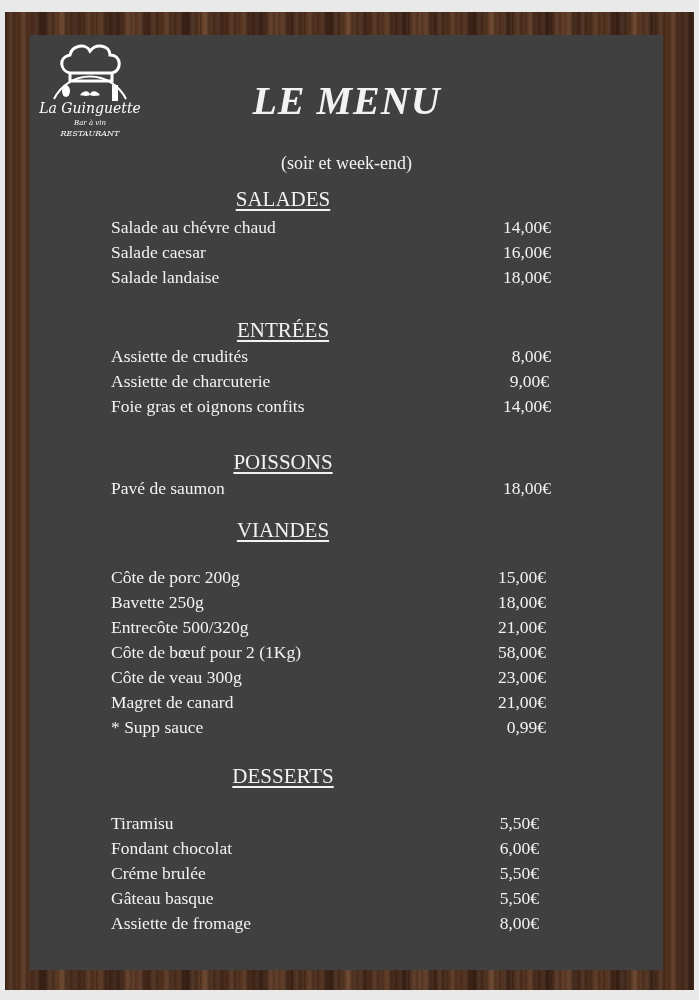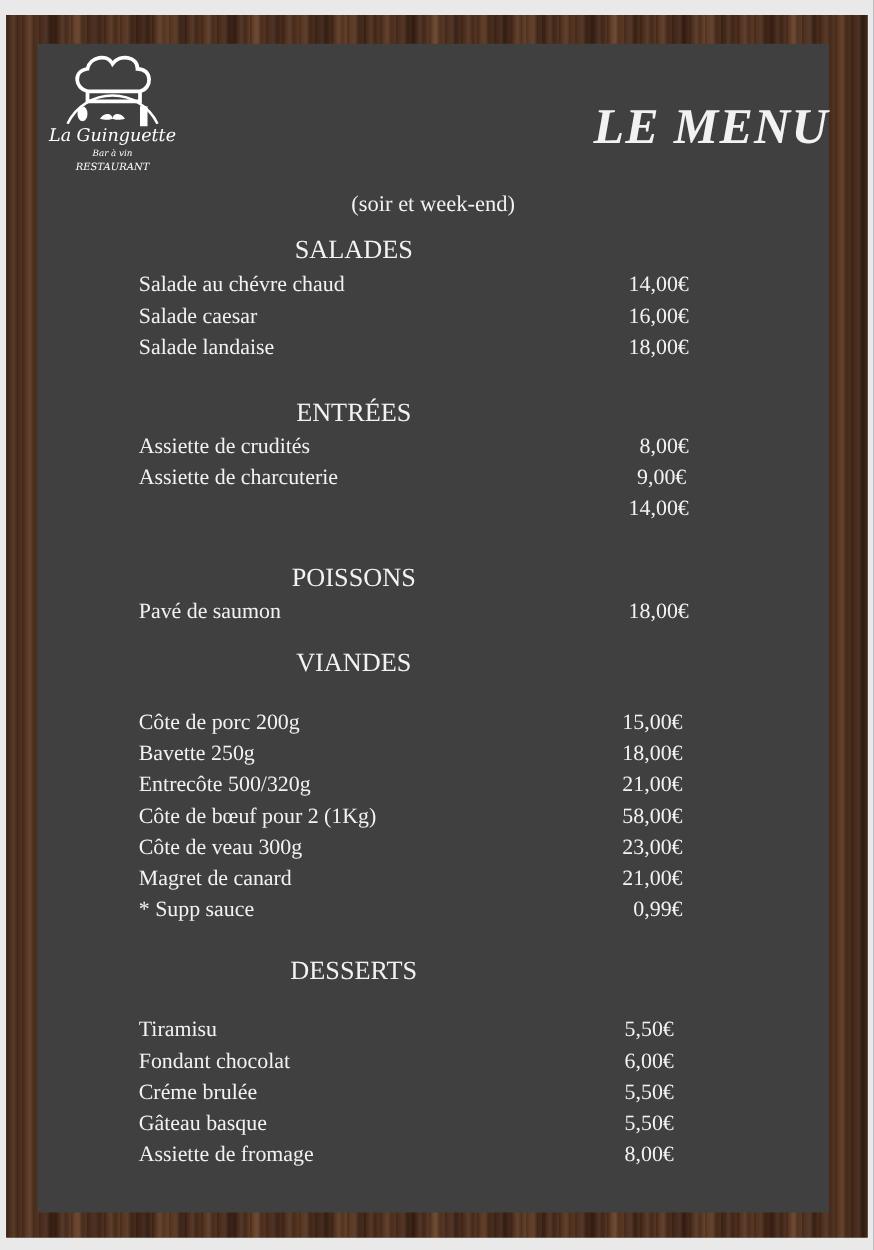--- a/index.html
+++ b/index.html
@@ -5,23 +5,23 @@
   html, body { margin:0; padding:0; }
   body { width:699px; height:1000px; background:#e9e9e9; position:relative; overflow:hidden;
          font-family:"Liberation Serif","DejaVu Serif",serif; }
   .wood { position:absolute; left:5px; top:12px; width:689px; height:978px;
     background:
       repeating-linear-gradient(90deg, rgba(0,0,0,0.25) 0px, rgba(0,0,0,0) 3px, rgba(255,255,255,0.05) 6px, rgba(0,0,0,0.2) 9px, rgba(0,0,0,0) 13px),
       repeating-linear-gradient(90deg, #4a2c1c 0px, #5d3a25 20px, #3b2216 38px, #6a442c 55px, #402619 72px),
       #4a2c1c; }
   .panel { position:absolute; left:30px; top:35px; width:633px; height:935px; background:#404040; color:#f2f2f2; }
   .logo { position:absolute; left:6px; top:6px; width:108px; height:102px; }
-  .title { position:absolute; left:0; width:633px; top:42px; text-align:right; font-size:40px; font-style:italic; font-weight:bold; letter-spacing:1px; }
+  .title { position:absolute; left:0; width:633px; top:42px; text-align:center; font-size:40px; font-style:italic; font-weight:bold; letter-spacing:1px; }
   .subtitle { position:absolute; left:0; width:633px; top:95px; text-align:center; font-size:18px;margin-top:23px; }
-  .section-title { position:absolute; left:0; width:506px; text-align:center; font-size:21px; text-underline-offset:3px; }
+  .section-title { position:absolute; left:0; width:506px; text-align:center; font-size:21px; text-decoration:underline; text-underline-offset:3px; }
   .row { position:absolute; left:81px; width:440px; font-size:17.5px; height:24px; }
   .row .name { position:absolute; left:0; }
   .row .price { position:absolute; right:0;font-family:Liberation Serif, serif; }
 </style>
 </head>
 <body>
 
 <div class="wood"></div>
 <div class="panel">
 
@@ -59,20 +59,21 @@
   <div class="section-title" style="top:283px">ENTRÉES</div>
   <div class="row" style="top:311px">
       <span class="name">Assiette de crudités</span>
       <span class="price">8,00€</span>
     </div>
   <div class="row" style="top:336px">
       <span class="name">Assiette de charcuterie</span>
       <span class="price" style="right:2px">9,00€</span>
     </div>
   <div class="row" style="top:361px">
+      <span class="name">Foie gras et oignons confits</span>
       <span class="price">14,00€</span>
     </div>
 
   <div class="section-title" style="top:415px">POISSONS</div>
   <div class="row" style="top:443px">
       <span class="name">Pavé de saumon</span>
       <span class="price">18,00€</span>
     </div>
 
   <div class="section-title" style="top:483px">VIANDES</div>

